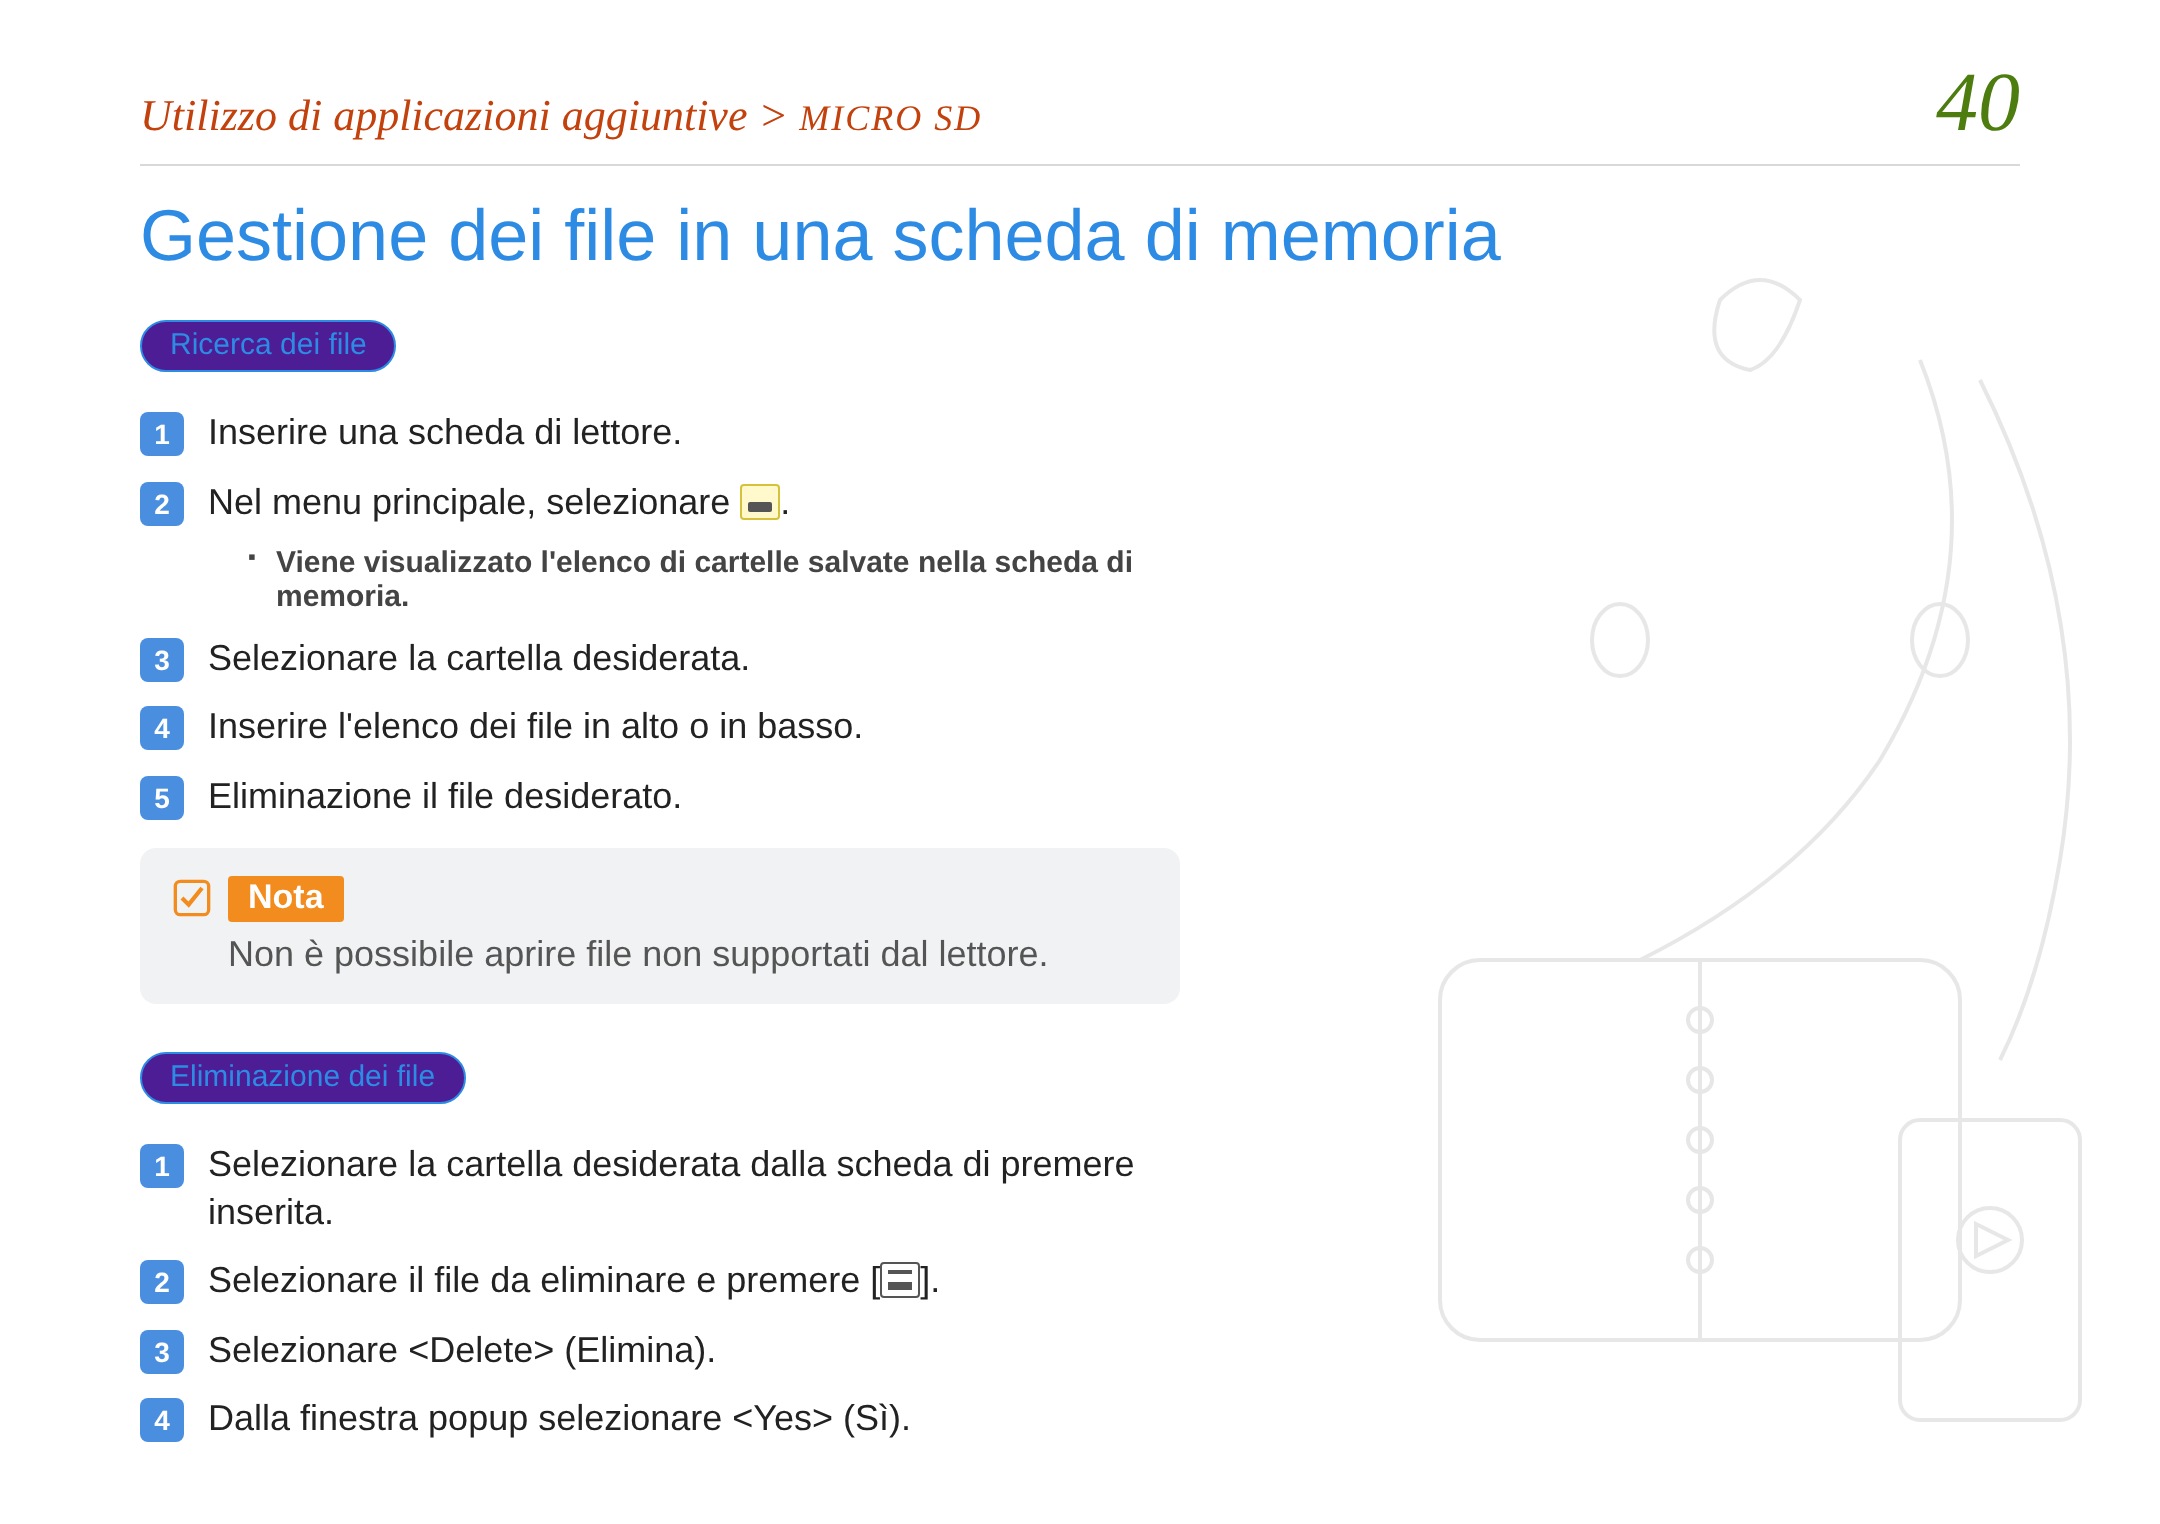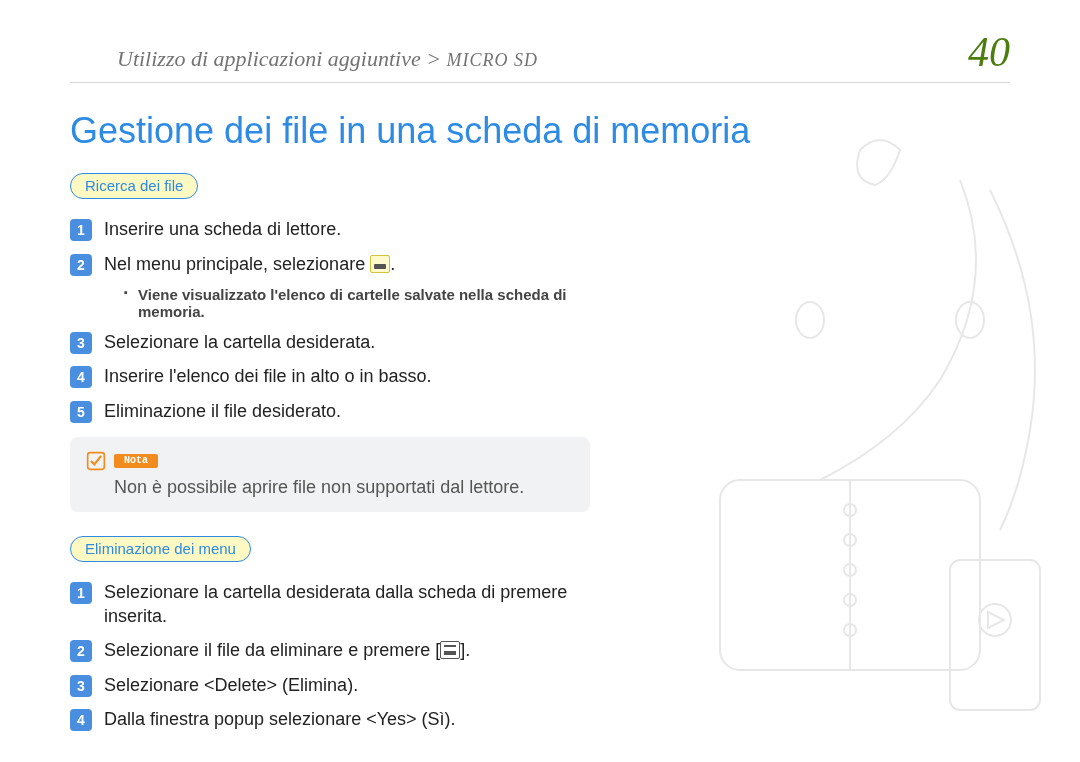--- a/index.html
+++ b/index.html
@@ -15,52 +15,51 @@
     padding: 28px 70px 0 70px;
   }
   .header {
     display: flex;
     justify-content: space-between;
     align-items: baseline;
     border-bottom: 1px solid #d8d8d8;
     padding-bottom: 6px;
   }
   .breadcrumb {
-    color: #737373;
+    color: #c2410c;
     font-size: 22px;
     font-style: italic;
     font-family: Georgia, 'Times New Roman', serif;
-    margin-left: 47px;
   }
   .breadcrumb .sub {
     font-size: 18px;
     letter-spacing: 1px;
     font-variant: small-caps;
   }
   .pagenum {
     color: #4d7c0f;
     font-size: 42px;
     font-style: italic;
     font-family: Georgia, 'Times New Roman', serif;
     font-weight: 300;
   }
   .main-title {
     color: #2d8be4;
     font-size: 36px;
-    margin-top: 27px;
+    margin-top: 14px;
     line-height: 1.15;
     font-weight: 400;
   }
   .content {
     margin-top: 22px;
     width: 520px;
   }
   .section-pill {
     display: inline-block;
-    background: #fef9c3;
+    background: #4c1d95;
     border: 1.5px solid #2d8be4;
     color: #2d8be4;
     border-radius: 14px;
     padding: 3px 14px 4px 14px;
     font-size: 15px;
     margin-bottom: 18px;
   }
   .step-list {
     list-style: none;
     padding-left: 0;
@@ -134,25 +133,24 @@
     margin-bottom: 6px;
   }
   .note-icon {
     width: 20px;
     height: 20px;
     margin-right: 8px;
   }
   .note-label {
     background: #f28c1e;
     color: #fff;
-    font-size: 10px;
+    font-size: 17px;
     font-weight: bold;
     padding: 1px 10px 2px 10px;
     border-radius: 2px;
-    font-family: Liberation Mono, monospace;
   }
   .note-text {
     font-size: 18px;
     color: #555;
     margin-left: 28px;
   }
   .menu-icon {
     display: inline-block;
     width: 20px;
     height: 18px;
@@ -235,21 +233,21 @@
       <div class="note-header">
         <svg class="note-icon" viewBox="0 0 24 24">
           <rect x="2" y="2" width="20" height="20" rx="3" fill="none" stroke="#f28c1e" stroke-width="2"></rect>
           <path d="M6 12 l4 4 l8 -10" fill="none" stroke="#f28c1e" stroke-width="2.5"></path>
         </svg>
         <span class="note-label">Nota</span>
       </div>
       <div class="note-text">Non è possibile aprire file non supportati dal lettore.</div>
     </div>
 
-    <div class="section-pill">Eliminazione dei menu</div>
+    <div class="section-pill">Eliminazione dei file</div>
 
     <ul class="step-list">
       <li>
         <span class="step-num">1</span>
         <span class="step-text">Selezionare la cartella desiderata dalla scheda di premere inserita.</span>
       </li>
       <li>
         <span class="step-num">2</span>
         <span class="step-text">
           <span>Selezionare il file da eliminare e premere [</span><span class="menu-icon"></span><span>].</span>

